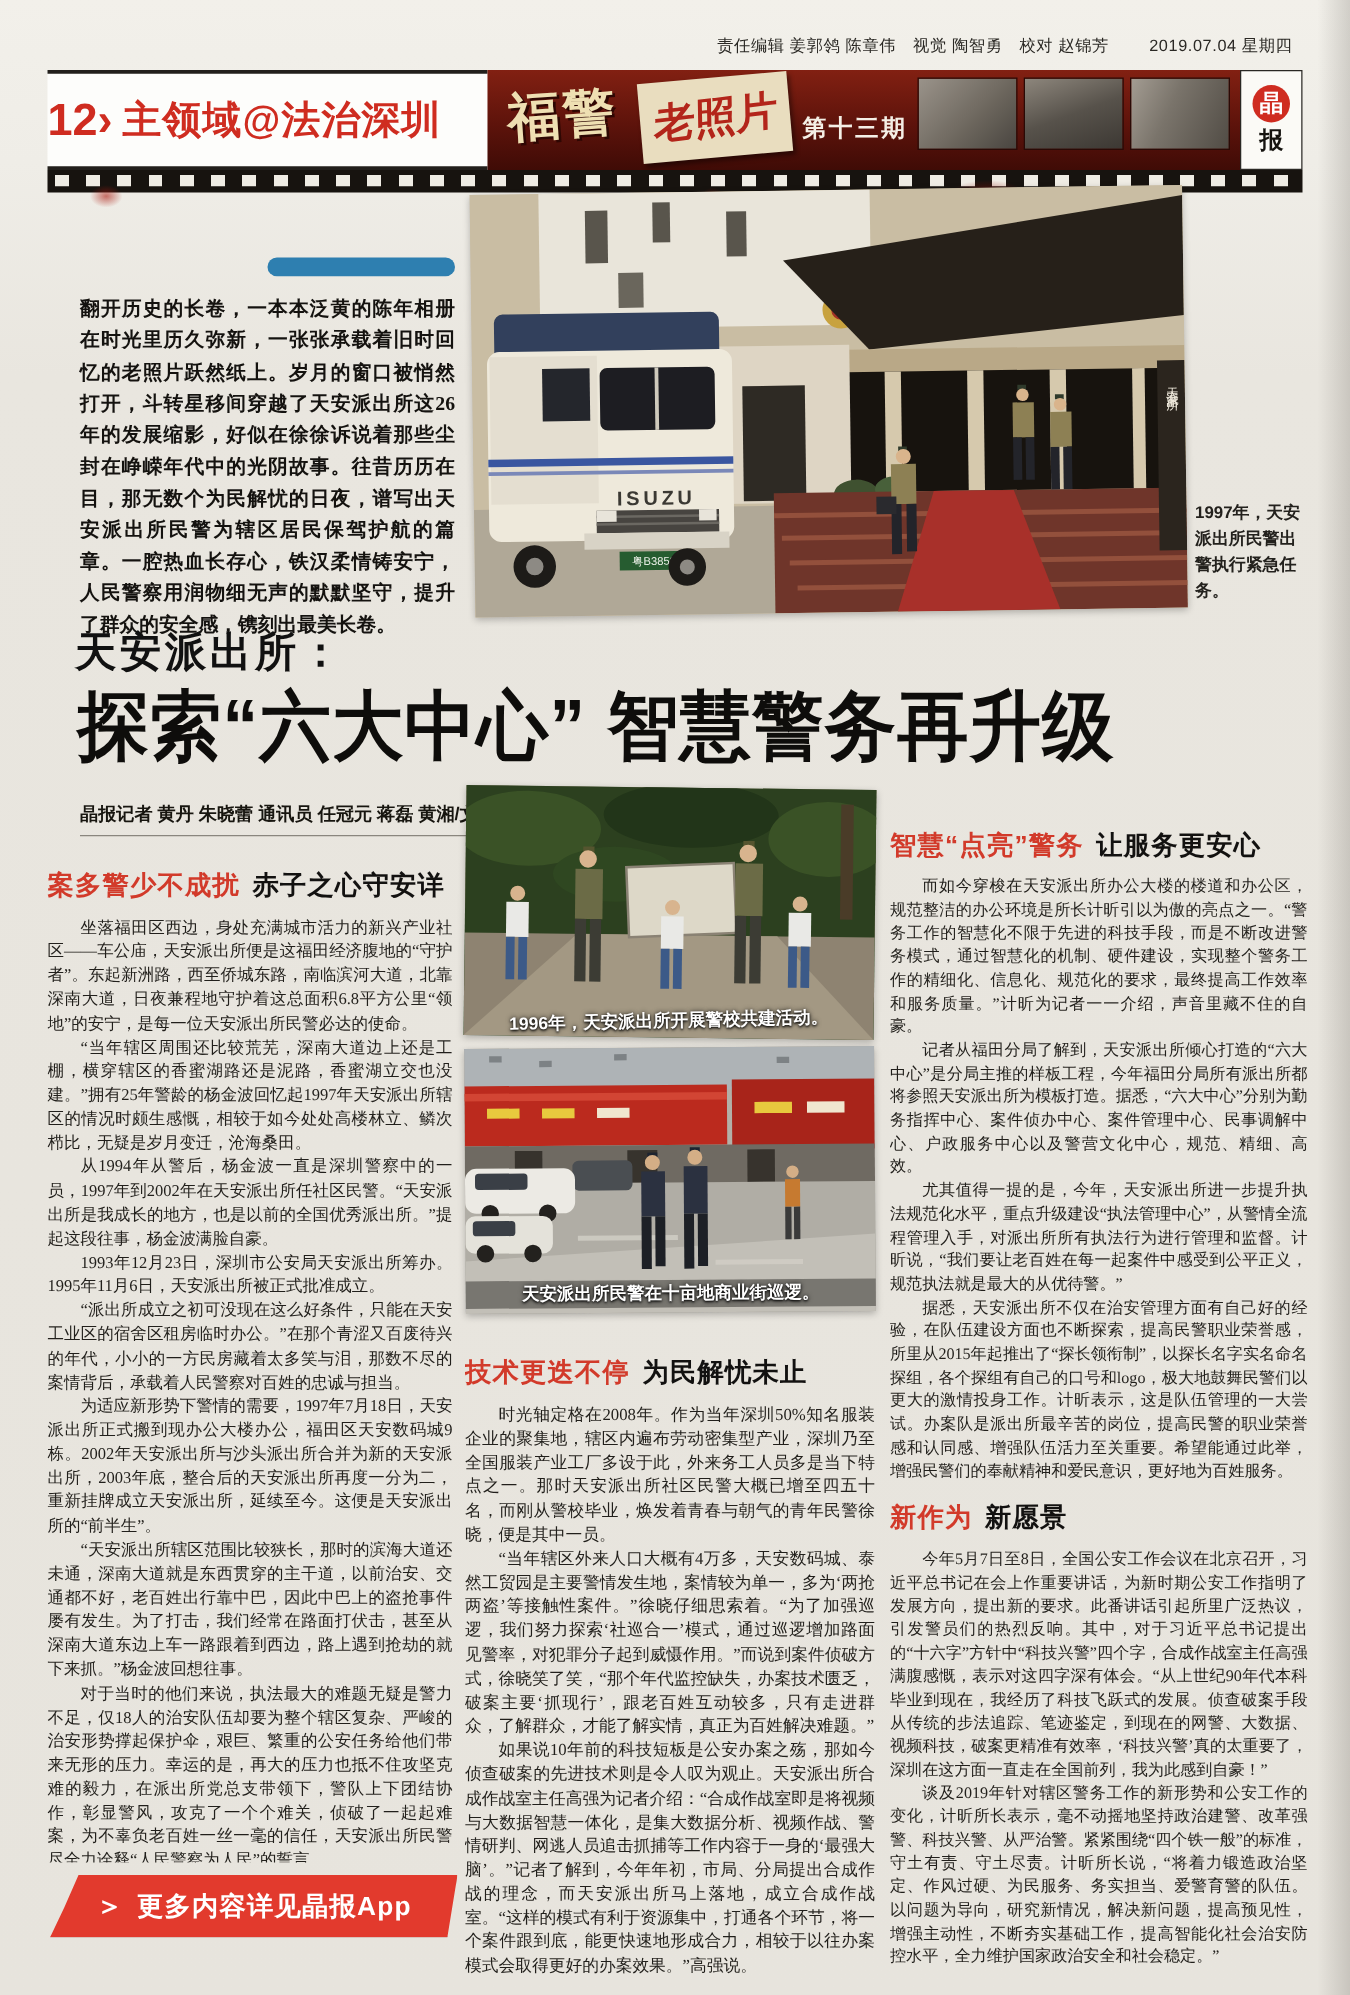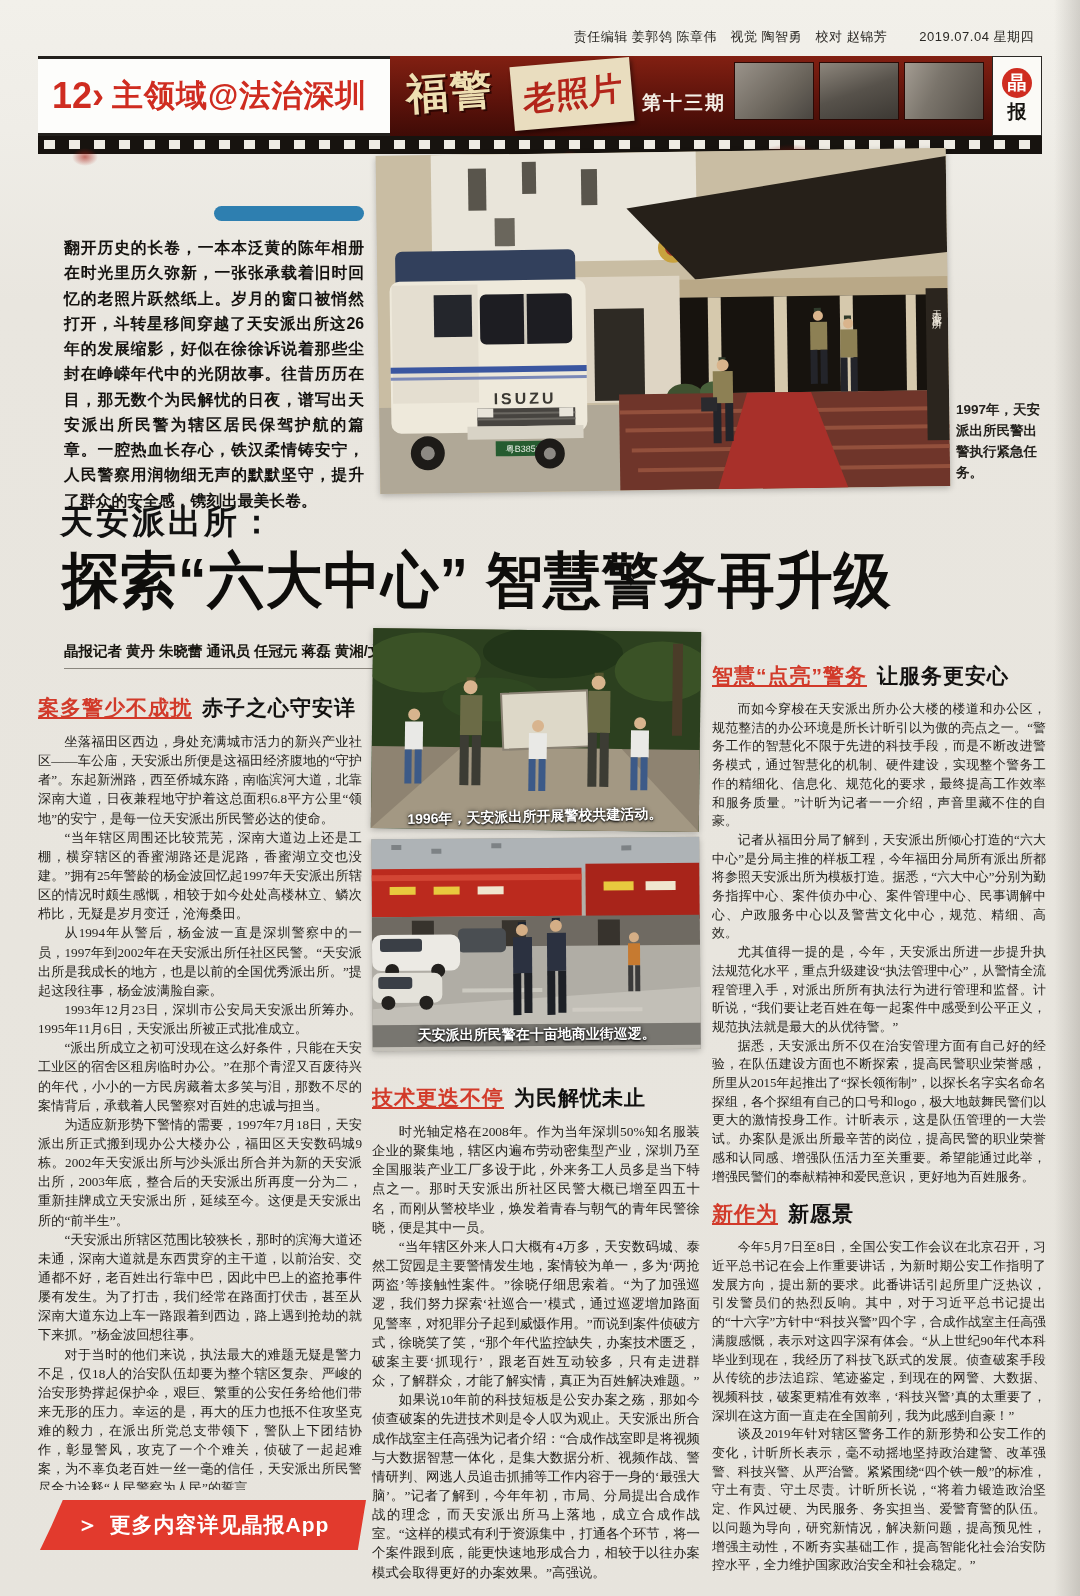--- a/index.html
+++ b/index.html
@@ -9,21 +9,21 @@
     font-family:"Liberation Serif",serif;color:#1d1b18;
   }
   #page:after{content:"";position:absolute;right:0;top:0;width:26px;height:100%;
     background:linear-gradient(90deg,rgba(0,0,0,0) 0,rgba(90,85,78,.22) 100%);pointer-events:none;}
   
   .editors{position:absolute;top:28px;right:46px;font-family:"Liberation Sans",sans-serif;
     font-size:13px;color:#2a2824;letter-spacing:.5px;}
   .editors b{font-weight:normal;margin-left:28px;}
   .banner{position:absolute;top:56px;left:38px;right:38px;height:80px;display:flex;}
   .banner-left{width:352px;background:#fdfdfb;border-top:3px solid #23201c;border-bottom:3px solid #23201c;
-    display:flex;align-items:center;padding-left:14px;box-sizing:border-box;}
+    display:flex;align-items:center;box-sizing:border-box;}
   .page-num{font-family:"Liberation Sans",sans-serif;font-weight:900;font-size:36px;color:#cf2c20;margin-right:8px;}
   .section-title{font-family:"Liberation Sans",sans-serif;font-weight:900;font-size:31px;color:#cf2c20;letter-spacing:1px;}
   .filmstrip{flex:1;position:relative;background:linear-gradient(180deg,#822012 0,#5d130b 55%,#3f0b06 100%);overflow:hidden;}
   .fu-word{position:absolute;left:16px;top:8px;font-family:"Liberation Sans",sans-serif;font-weight:900;
     font-size:42px;color:#eedfb2;transform:rotate(-4deg);text-shadow:2px 2px 0 #2e0703;letter-spacing:2px;}
   .old-card{position:absolute;left:122px;top:6px;width:120px;height:64px;background:#e9ddbf;
     transform:rotate(-5deg);box-shadow:2px 3px 4px rgba(0,0,0,.45);display:flex;align-items:center;justify-content:center;}
   .old-card span{font-family:"Liberation Serif",serif;font-weight:bold;font-size:33px;color:#b3251a;
     transform:skewX(-6deg) rotate(-2deg);}
   .issue{position:absolute;left:252px;top:34px;font-family:"Liberation Sans",sans-serif;font-weight:bold;
@@ -41,21 +41,21 @@
   .sprockets{position:absolute;top:136px;left:38px;right:38px;height:18px;background:#17130f;}
   .sprockets i{display:block;height:9px;margin:4px 6px 0 6px;
     background:repeating-linear-gradient(90deg,#efece4 0 11px,#17130f 11px 25px);}
   .splash{position:absolute;border-radius:50%;pointer-events:none;}
   .sp1{left:72px;top:148px;width:26px;height:18px;background:radial-gradient(closest-side,rgba(170,25,15,.6),rgba(170,25,15,0));}
   .sp2{left:760px;top:144px;width:60px;height:22px;background:radial-gradient(closest-side,rgba(150,20,12,.5),rgba(150,20,12,0));}
   .sp3{left:560px;top:150px;width:20px;height:20px;background:radial-gradient(closest-side,rgba(160,25,15,.45),rgba(160,25,15,0));}
   
   .intro-wrap{position:absolute;left:64px;top:206px;width:300px;}
   .blue-bar{margin-left:150px;width:150px;height:15px;border-radius:8px;background:#2e7fb0;}
-  .intro-text{margin-top:14px;font-family:Liberation Sans, sans-serif;font-weight:bold;
+  .intro-text{margin-top:14px;font-family:Liberation Serif, serif;font-weight:bold;
     font-size:15.8px;line-height:1.6;text-align:justify;color:#14120f;}
   
   .photo{position:absolute;box-shadow:0 2px 6px rgba(0,0,0,.25);}
   .photo svg{display:block;}
   #photo-main{left:378px;top:152px;width:570px;height:338px;transform:rotate(-.8deg);background:#c9bda3;}
   .cap-main{position:absolute;left:956px;top:400px;width:94px;font-size:13.5px;line-height:1.55;
     font-family:"Liberation Sans",sans-serif;font-weight:bold;color:#23211d;}
   #photo-school{left:372px;top:630px;width:328px;height:200px;transform:rotate(.7deg);background:#31471f;}
   #photo-patrol{left:372px;top:838px;width:328px;height:212px;transform:rotate(-.4deg);background:#aeaca4;}
   .photo-cap{position:absolute;left:0;right:0;bottom:4px;text-align:center;color:#fff;
@@ -66,21 +66,21 @@
   
   .kicker{position:absolute;left:60px;top:500px;font-family:"Liberation Sans",sans-serif;
     font-weight:900;font-size:33px;letter-spacing:3px;color:#111;}
   .headline{position:absolute;left:62px;top:541px;width:960px;font-family:"Liberation Sans",sans-serif;
     font-weight:900;font-size:57px;letter-spacing:1px;color:#0e0d0b;transform:scaleY(1.06);transform-origin:top left;white-space:nowrap;}
   .byline{position:absolute;left:64px;top:642px;width:548px;font-family:"Liberation Sans",sans-serif;
     font-weight:bold;font-size:14.5px;color:#17150f;padding-bottom:7px;border-bottom:1px solid #8a867e;}
   
   .sec-head{font-family:"Liberation Sans",sans-serif;font-weight:900;font-size:21px;
     letter-spacing:1px;margin:0 0 10px 0;}
-  .sec-head .red{color:#d23a2a;margin-right:10px;text-decoration:underline;}
+  .sec-head .red{color:#d23a2a;margin-right:10px;}
   .sec-head .blk{color:#121110;}
   .body-text p{margin:0;text-indent:2em;text-align:justify;color:#211f1b;}
   #col1{position:absolute;left:38px;top:694px;width:324px;height:796px;overflow:hidden;}
   #col1 p{font-size:13.2px;line-height:1.45;}
   #col2text{position:absolute;left:372px;top:1084px;width:328px;height:508px;overflow:hidden;}
   #col2text p{font-size:13.4px;line-height:1.43;}
   #col3{position:absolute;left:712px;top:648px;width:334px;height:944px;overflow:hidden;}
   #col3 p{font-size:12.9px;line-height:1.45;}
   #col3 .sec-head{margin-top:14px;}
   

